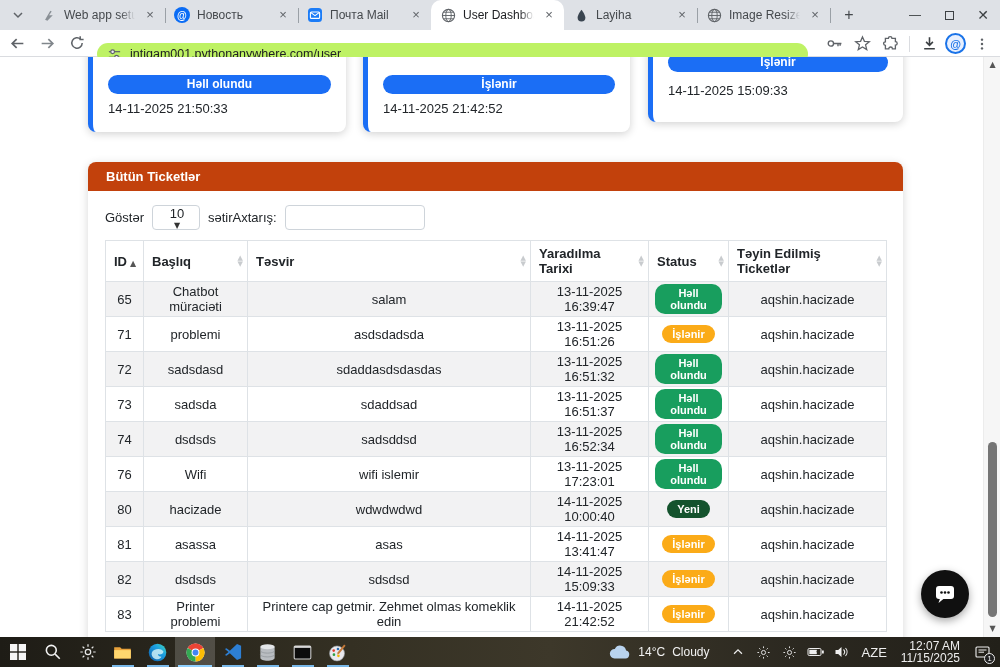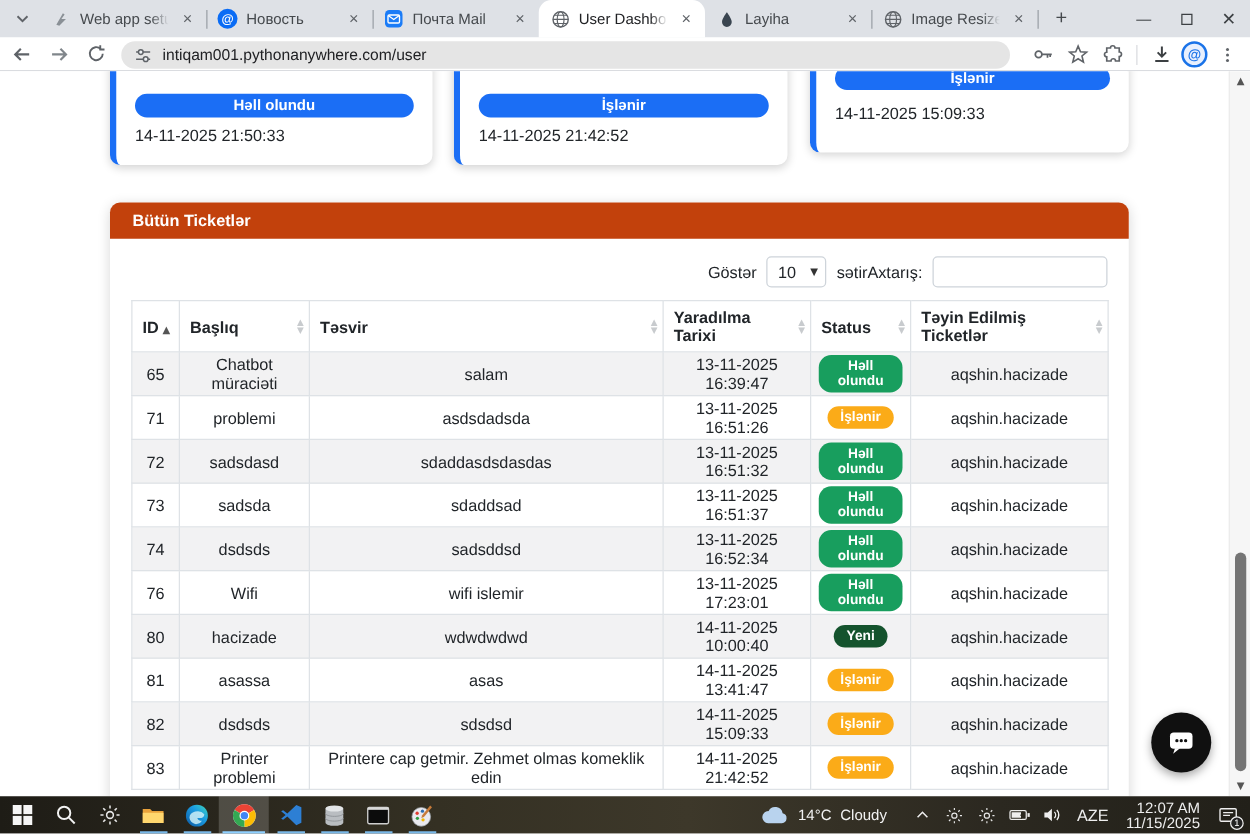--- a/index.html
+++ b/index.html
@@ -18,21 +18,21 @@
   .fav { width:16px; height:16px; flex:none; display:flex; align-items:center; justify-content:center; }
   .fav.at { background:#0a6cf5; border-radius:50%; color:#fff; font-weight:bold; font-size:10px; }
   .newtab { width:26px; height:26px; margin:2px 0 0 6px; display:flex; align-items:center; justify-content:center; font-size:16px; color:#45494d; }
   .wincontrols { margin-left:auto; display:flex; }
   .winbtn { width:34px; height:30px; display:flex; align-items:center; justify-content:center; color:#3c4043; font-size:12px; }
   .winbtn .sq { width:9px; height:9px; border:1px solid #3c4043; }
   .winbtn.close { font-size:14px; }
 
   .toolbar { position:absolute; left:0; top:30px; width:1000px; height:27px; background:#fff; border-bottom:1px solid #dadce0; display:flex; align-items:center; }
   .navbtn { width:26px; height:26px; display:flex; align-items:center; justify-content:center; margin-left:4px; }
-  .omnibox { position:absolute; left:97px; top:3px; width:711px; height:22px; background:#e5e5e5; border-radius:11px; display:flex; align-items:center; gap:8px; padding:0 10px; }
+  .omnibox { position:absolute; left:97px; top:13px; width:711px; height:22px; background:#bef264; border-radius:11px; display:flex; align-items:center; gap:8px; padding:0 10px; }
   .omnibox .url { font-size:12.5px; color:#202124; }
   .toolbar-right { position:absolute; right:6px; top:0; height:27px; display:flex; align-items:center; gap:4px; }
   .tbtn { width:24px; height:24px; display:flex; align-items:center; justify-content:center; }
   .tdivider { width:1px; height:16px; background:#dadce0; margin:0 3px; }
   .avatar { width:21px; height:21px; border-radius:50%; border:2px solid #1a73e8; color:#1a73e8; font-weight:bold; font-size:11px; display:flex; align-items:center; justify-content:center; background:#e8f0fe; }
 
   
   .page { position:absolute; left:0; top:57px; width:1000px; height:580px; background:#fff; overflow:hidden; }
 
   .card { position:absolute; background:#fff; border-radius:8px; border-left:5px solid #1b6ef5; box-shadow:0 2px 8px rgba(0,0,0,.18); }
@@ -42,23 +42,23 @@
   .card2 { left:363px; top:-16px; width:267px; height:91px; }
   .card3 { left:648px; top:-16px; width:255px; height:81px; }
   .card1 .pill, .card2 .pill { top:34px; }
   .card1 .stamp, .card2 .stamp { top:60px; }
   .card3 .pill { top:12px; }
   .card3 .stamp { top:42px; }
 
   .panel { position:absolute; left:88px; top:105px; width:815px; border-radius:8px; box-shadow:0 2px 10px rgba(0,0,0,.16); background:#fff; }
   .panel-header { height:29px; background:#c2410c; border-radius:8px 8px 0 0; color:#fff; font-weight:bold; font-size:13px; line-height:29px; padding-left:18px; }
   .panel-body { padding:9px 17px 14px 17px; }
-  .controls { display:flex; align-items:center; justify-content:flex-end; height:34px; margin-bottom:6px; }
+  .controls { display:flex; align-items:center; justify-content:flex-start; height:34px; margin-bottom:6px; }
   .ctrl-left, .ctrl-right { display:flex; align-items:center; gap:8px; font-size:13px; color:#212529; }
-  .pagesize { width:48px; height:25px; border:1px solid #ced4da; border-radius:4px; font-size:13px; display:flex; align-items:center; justify-content:space-between; padding:0 6px 0 8px; color:#212529; background:#fff; }
+  .pagesize { width:48px; height:25px; border:1px solid #ced4da; border-radius:4px; font-size:13px; display:flex; align-items:center; justify-content:space-between; padding:0 6px 0 8px; color:#212529; background:#fff;flex-direction:column; }
   .pagesize .chev { font-size:8px; color:#333; }
   .searchbox { width:140px; height:25px; border:1px solid #ced4da; border-radius:4px; background:#fff; }
 
   table.tickets { border-collapse:collapse; table-layout:fixed; width:781px; font-size:13px; color:#212529; }
   .tickets th, .tickets td { border:1px solid #dee2e6; }
   .tickets th { text-align:left; font-weight:bold; padding:5px 14px 5px 8px; height:28px; position:relative; font-size:13px; }
   .tickets th .sortpair { position:absolute; right:4px; top:50%; transform:translateY(-50%); display:flex; flex-direction:column; font-size:7px; line-height:6px; color:#c8cbce; }
   .tickets th .sortup { color:#555; font-size:8px; margin-left:3px; }
   .tickets td { text-align:center; height:31px; padding:2px 6px; }
   .tickets tbody tr:nth-child(odd) { background:#f2f2f3; }

